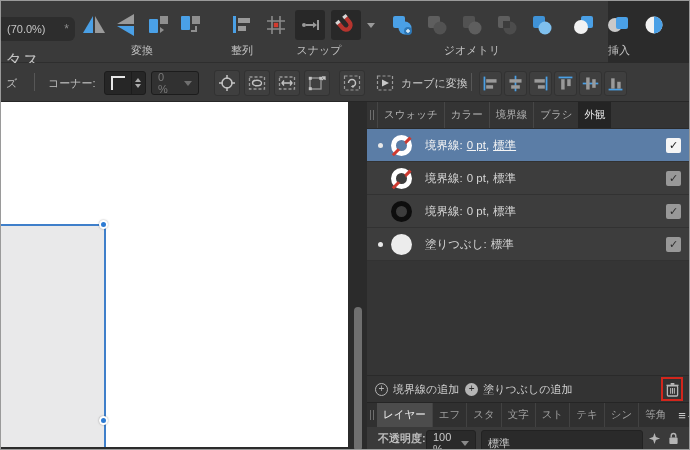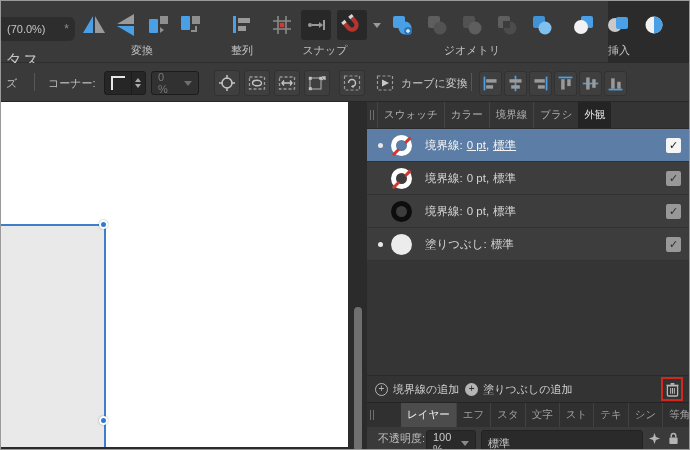--- a/index.html
+++ b/index.html
@@ -70,25 +70,25 @@
   .filler{flex:1 1 auto;background:#353535;}
   .addbar{height:27px;background:#333333;border-top:1px solid #2a2a2a;display:flex;align-items:center;padding:0 8px;gap:6px;flex:0 0 auto;}
   .addbtn{display:flex;align-items:center;gap:5px;font-size:11px;color:#cfcfcf;}
   .pcirc{width:13px;height:13px;border-radius:50%;display:flex;align-items:center;justify-content:center;font-size:10px;line-height:1;}
   .pcirc.outline{border:1.5px solid #b5b5b5;color:#b5b5b5;}
   .pcirc.filled{background:#b5b5b5;color:#2b2b2b;}
   .trashwrap{margin-left:auto;width:22px;height:24px;border:2px solid #d3261c;display:flex;align-items:center;justify-content:center;}
   .layerstabs{height:25px;background:#303030;border-top:1px solid #252525;display:flex;align-items:stretch;flex:0 0 auto;}
   .ltab{display:flex;align-items:center;padding:0 6px;font-size:10.5px;color:#9f9f9f;border-left:1px solid #424242;white-space:nowrap;}
   .ltab:first-of-type{border-left:none;}
-  .ltab.active{background:#4c4c4c;color:#f0f0f0;border-left:none;margin-left:24px;}
+  .ltab.active{background:#4c4c4c;color:#f0f0f0;border-left:none;}
   .lmenu{margin-left:auto;display:flex;align-items:center;padding:0 6px;color:#c8c8c8;font-size:13px;gap:2px;}
   .lmenu .mdot{width:0;height:0;border-left:3px solid transparent;border-right:3px solid transparent;border-top:4px solid #c8c8c8;margin-top:6px;}
   .opacityrow{height:24px;background:#3a3a3a;position:relative;flex:0 0 auto;}
-  .oplabel{position:absolute;left:11px;top:4px;font-size:11px;color:#bdbdbd;}
+  .oplabel{position:absolute;left:11px;top:4px;font-size:11px;color:#bdbdbd;font-weight:bold;}
   .opbox{position:absolute;top:3px;height:26px;background:#2a2a2a;border:1px solid #222;border-radius:3px;display:flex;align-items:center;font-size:11px;color:#c9c9c9;padding:0 6px;gap:6px;}
   .micon{position:absolute;top:5px;color:#b5b5b5;font-size:12px;}
 </style>
 </head>
 <body>
 
 <div class="app">
 
   <div class="tb1">
     <div class="zoomctl">
@@ -135,21 +135,21 @@
           <svg width="24" height="24" viewBox="0 0 24 24">
               <rect x="3" y="3" width="9" height="14" rx="1" fill="#4aa0e6"></rect>
               <rect x="14" y="3" width="8" height="8" fill="#8f8f8f"></rect>
               <path d="M18 13 v5 h-5" fill="none" stroke="#8f8f8f" stroke-width="2"></path>
             </svg>
         </span>
       </div>
       <div class="glabel">変換</div>
     </div>
 
-    <div class="grp" style="left:268px;">
+    <div class="grp" style="left:262px;">
       <div class="icons">
         <span class="icon26">
           <svg width="24" height="24" viewBox="0 0 24 24">
               <path d="M8 3 V21 M16 3 V21 M3 8 H21 M3 16 H21" stroke="#8a8a8a" stroke-width="1.6"></path>
               <rect x="9.8" y="9.8" width="4.4" height="4.4" fill="#d33a2e"></rect>
             </svg>
         </span>
         <span class="pressed">
           <svg width="22" height="22" viewBox="0 0 22 22">
               <circle cx="5" cy="11" r="2" fill="#999"></circle>

